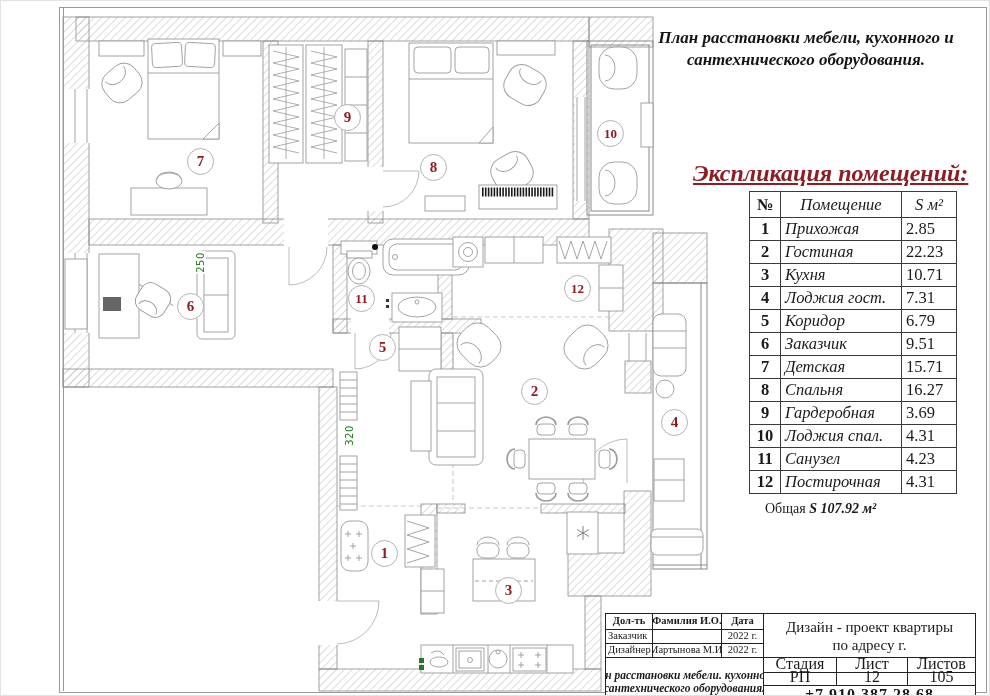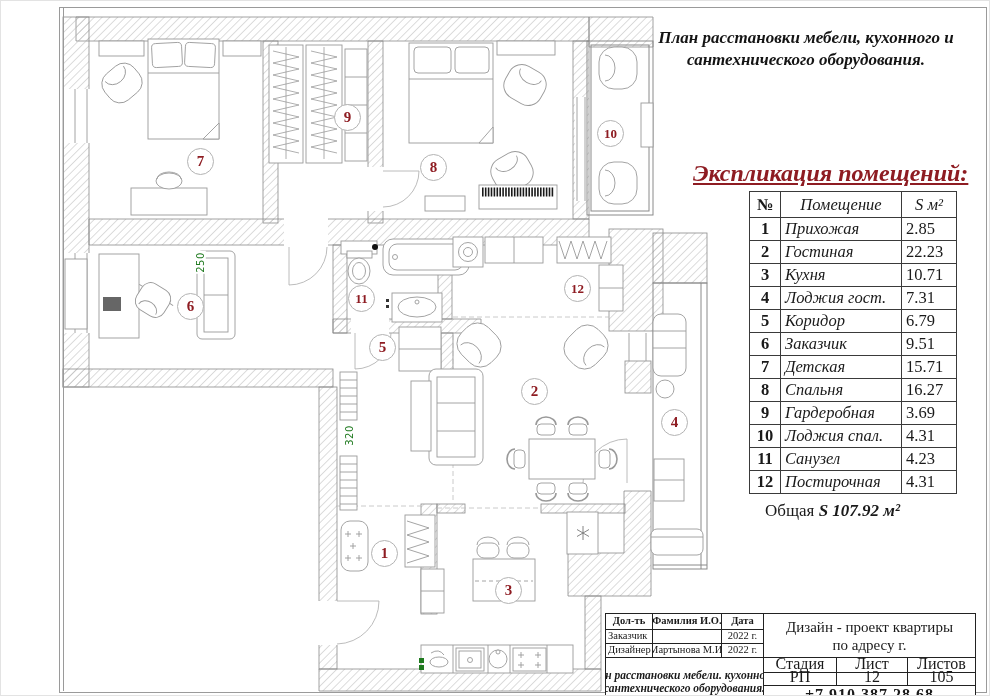--- a/index.html
+++ b/index.html
@@ -28,21 +28,21 @@
   .exp-h{position:absolute;left:692px;top:159px;font-size:24px;font-weight:bold;font-style:italic;
     color:var(--accent);text-decoration:underline}
   table.exp{position:absolute;left:748px;top:190px;border-collapse:collapse;background:#fff}
   table.exp th,table.exp td{border:1.4px solid #3a3a3a;padding:0 4px;font-size:16.5px;line-height:1.05}
   table.exp th{height:25px}
   table.exp td{height:22px}
   .c-num{width:22px;text-align:center;font-weight:bold}
   .c-name{width:112px;font-style:italic}
   .c-area{width:46px}
   th.c-name,th.c-area{font-style:italic;font-weight:normal;text-align:center}
-  .total{position:absolute;left:764px;top:500px;font-size:17px}
+  .total{position:absolute;left:764px;top:500px;font-size:14px}
   .total b{font-style:italic}
   
   .tb{position:absolute;left:604px;top:612px;width:371px;height:94px;border:1.4px solid #222;
     display:grid;grid-template-columns:47px 69px 42px 1fr;grid-template-rows:16px 14px 14px 1fr;
     box-sizing:border-box;background:#fff}
   .tb .cell{border-right:1px solid #222;border-bottom:1px solid #222;display:flex;align-items:center;
     justify-content:center;overflow:hidden;white-space:nowrap;font-size:10.5px;line-height:1}
   .tb .hdr{font-weight:bold}
   .tb .lft{justify-content:flex-start;padding-left:2px}
   .tb .proj{grid-column:4;grid-row:1/4;flex-direction:column;font-size:15px;line-height:18px;border-right:none}

